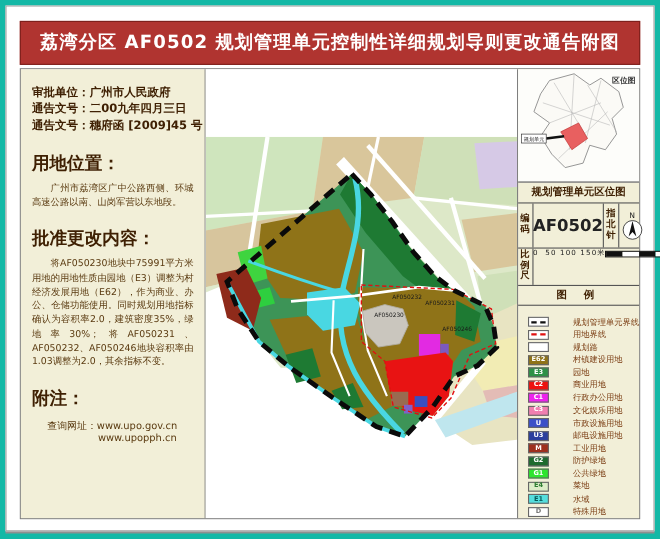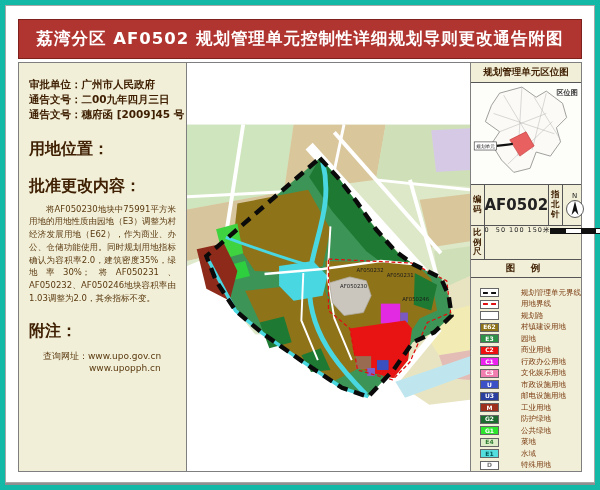--- a/index.html
+++ b/index.html
@@ -64,20 +64,21 @@
         <div>
 
             <div class="apr-row"><span>审批单位：</span><span>广州市人民政府</span></div>
 
             <div class="apr-row"><span>通告文号：</span><span>二00九年四月三日</span></div>
 
             <div class="apr-row"><span>通告文号：</span><span>穗府函 [2009]45 号</span></div>
           </div>
 
         <div class="heading">用地位置：</div>
+        <div class="para">广州市荔湾区广中公路西侧、环城高速公路以南、山岗军营以东地段。</div>
 
         <div class="heading">批准更改内容：</div>
         <div class="para">将AF050230地块中75991平方米用地的用地性质由园地（E3）调整为村经济发展用地（E62），作为商业、办公、仓储功能使用。同时规划用地指标确认为容积率2.0，建筑密度35%，绿地率30%；将AF050231、AF050232、AF050246地块容积率由1.03调整为2.0，其余指标不变。</div>
 
         <div class="heading notes">附注：</div>
         <div class="url-block">
           <span>查询网址：</span><span>www.upo.gov.cn</span>
           <div class="url-line2">www.upopph.cn</div>
         </div>
       </div>
@@ -160,22 +161,20 @@
               <text x="175" y="211">AF050232</text>
               <text x="222" y="240">AF050246</text>
             </g>
           </g>
 
           <polygon fill="none" stroke="#0a0a0a" stroke-width="4.5" stroke-dasharray="11 7" points="137,96 155,115 175,140 195,168 215,190 233,203 262,217 270,235 273,255 255,272 233,282 213,310 187,337 160,328 120,302 78,273 50,250 30,220 20,195"></polygon>
         </svg>
       </div>
 
       <div class="side">
-
-        <div class="side-sec side-header">规划管理单元区位图</div>
 
         <div class="side-sec locmap">
           <svg viewBox="0 0 104 100">
             <path d="M26,10 L48,4 L62,14 L72,8 L88,20 L92,34 L82,44 L86,58 L76,72 L62,68 L56,84 L40,88 L28,76 L18,60 L26,48 L12,38 L18,22 Z" fill="#fbfaf6" stroke="#8a8a8a" stroke-width="0.8"></path>
             <g stroke="#b5b5b5" stroke-width="0.5" fill="none">
               <line x1="30" y1="12" x2="60" y2="62"></line>
               <line x1="48" y1="4" x2="44" y2="72"></line>
               <line x1="72" y1="10" x2="58" y2="66"></line>
               <line x1="20" y1="30" x2="80" y2="50"></line>
               <line x1="26" y1="48" x2="72" y2="30"></line>
@@ -183,20 +182,22 @@
               <line x1="34" y1="80" x2="78" y2="38"></line>
             </g>
             <polygon fill="#e86060" stroke="#c23535" stroke-width="0.6" points="36,56 52,48 60,62 46,72"></polygon>
             <line x1="23" y1="62" x2="39" y2="60" stroke="#111" stroke-width="2.2"></line>
             <rect x="1" y="58" width="22" height="8" fill="#ffffff" stroke="#333" stroke-width="0.6"></rect>
             <text x="3" y="64" font-size="4.6" fill="#222">规划单元</text>
             <text x="82" y="12" font-size="7" font-weight="bold" fill="#333">区位图</text>
           </svg>
         </div>
 
+        <div class="side-sec side-header">规划管理单元区位图</div>
+
         <div class="side-sec coderow">
           <div class="vlabel">编码</div>
           <div class="codeval">AF0502</div>
           <div class="vlabel">指北针</div>
           <div class="compassbox">
             <svg viewBox="0 0 24 30" width="24" height="30">
               <text x="9" y="8" font-size="7" fill="#222">N</text>
               <circle cx="12" cy="19" r="8.5" fill="#ffffff" stroke="#333" stroke-width="0.8"></circle>
               <polygon points="12,11 15.5,25 12,21 8.5,25" fill="#111"></polygon>
             </svg>

